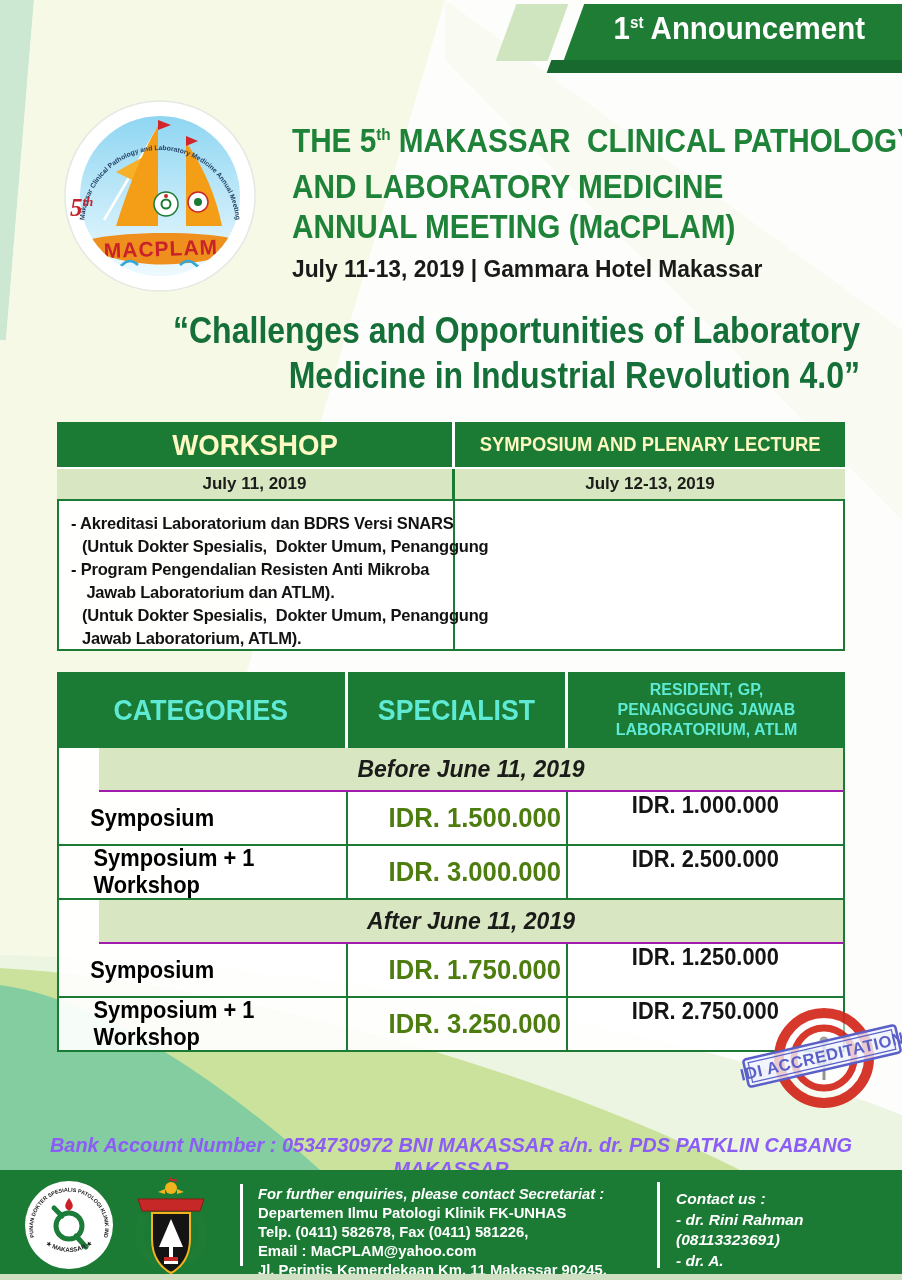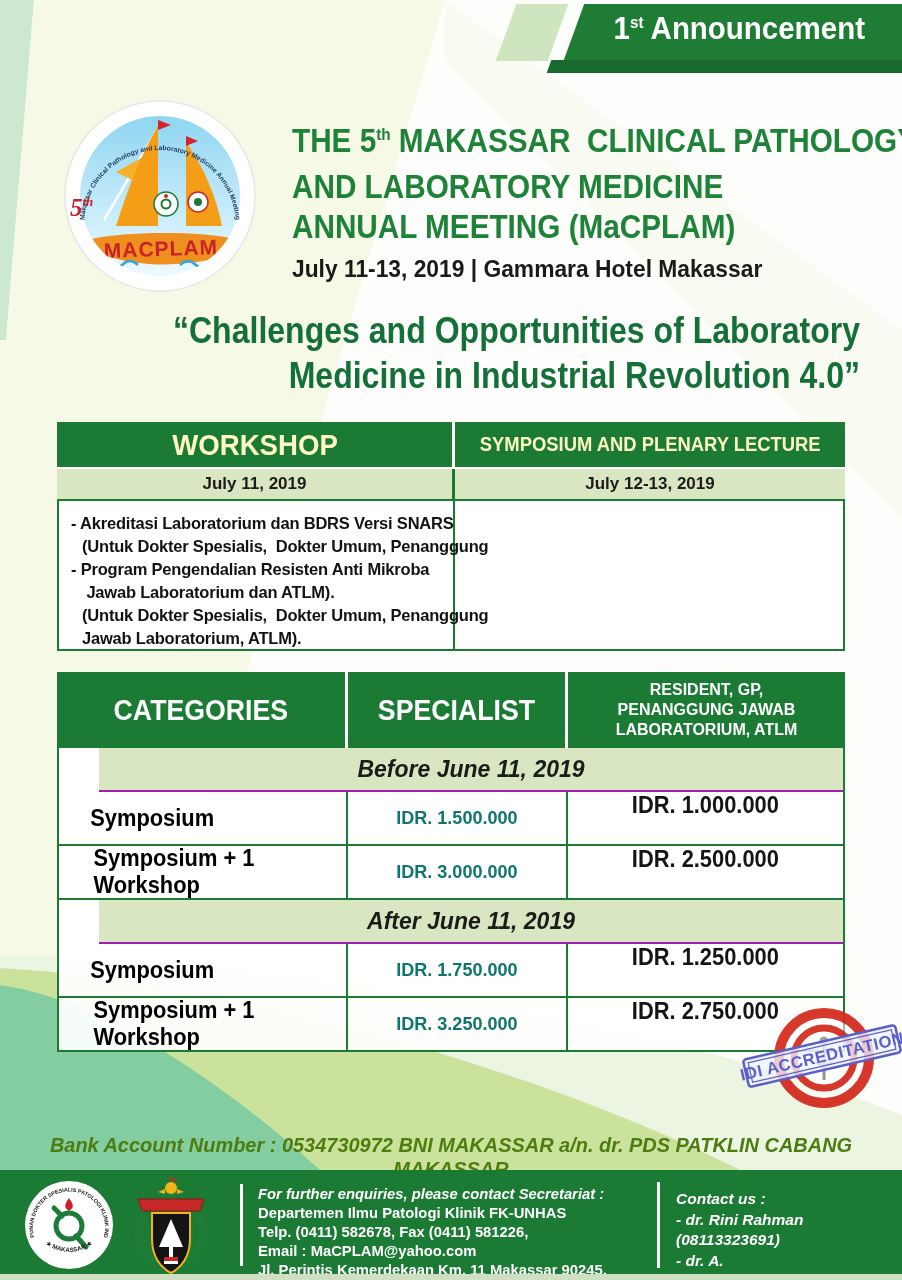--- a/index.html
+++ b/index.html
@@ -44,45 +44,45 @@
   .wt-dates .c2{flex:1;display:flex;align-items:center;justify-content:center;text-align:right;}
   .wt-body{display:flex;height:148px;background:rgba(255,255,255,.95);border:2px solid #1b7a33;}
   .wt-body .c1{width:396px;border-right:2px solid #1b7a33;padding:11px 6px 0 12px;box-sizing:border-box;}
   .wt-body .c2{flex:1;}
   .wline{font-size:16.5px;font-weight:bold;line-height:23px;color:#121212;
     letter-spacing:-0.2px;white-space:pre;}
   .wline.cont{padding-left:11px;}
 
   
   .pt{position:absolute;left:57px;top:672px;width:788px;}
-  .pt-head{display:flex;height:76px;background:#1b7a33;color:#ffffff;font-weight:bold;}
+  .pt-head{display:flex;height:76px;background:#1b7a33;color:#5eead4;font-weight:bold;}
   .pt-head .p1{width:288px;border-right:3px solid #fff;display:flex;align-items:center;justify-content:center;}
   .pt-head .p2{width:217px;border-right:3px solid #fff;display:flex;align-items:center;justify-content:center;}
   .pt-head .p3{flex:1;display:flex;flex-direction:column;align-items:center;justify-content:center;}
   .pt-head .p1 span,.pt-head .p2 span{font-size:29px;display:inline-block;transform:scaleX(.92);}
   .pt-head .p3 div{font-size:16px;line-height:20px;}
   .pt-body{border:2px solid #1b7a33;border-top:none;background:rgba(255,255,255,.93);}
   .period{height:42px;background:#d8e7c2;display:flex;align-items:center;justify-content:center;
     font-style:italic;font-weight:bold;font-size:23px;color:#1b1b19;border-bottom:2px solid #a21caf;margin-left:40px;}
   .prow{display:flex;height:52px;border-bottom:2px solid #1b7a33;}
   .prow:last-child{border-bottom:none;}
   .prow .p1{width:289px;border-right:2px solid #1b7a33;display:flex;align-items:center;
     padding-left:28px;box-sizing:border-box;font-weight:bold;font-size:23px;color:#000000;}
-  .prow .p2{width:218px;border-right:2px solid #1b7a33;display:flex;align-items:center;justify-content:center;
-    font-weight:bold;font-size:19px;color:#0f766e;}
+  .prow .p2{width:218px;border-right:2px solid #1b7a33;display:flex;align-items:center;justify-content:flex-end;
+    font-weight:bold;font-size:27px;color:#4d7c0f;}
   .prow .p3{flex:1;display:flex;justify-content:center;
     font-weight:bold;font-size:23px;color:#141414;}
   .prow span{display:inline-block;transform:scaleX(.95);}
 
   
   .stamp{position:absolute;left:738px;top:998px;z-index:5;}
 
   
   .bank{position:absolute;left:0;right:0;top:1133px;text-align:center;
-    font-style:italic;font-weight:bold;font-size:21px;color:#4d7c0f;}
+    font-style:italic;font-weight:bold;font-size:21px;color:#8b5cf6;}
   .bank span{display:inline-block;transform:scaleX(.95);}
 
   
   .footer{position:absolute;left:0;top:1170px;width:902px;height:110px;background:#1b7a33;}
   .f-strip{position:absolute;left:0;bottom:0;width:902px;height:6px;background:#cfe0c2;}
   .f-div1{position:absolute;left:240px;top:14px;width:3px;height:82px;background:#fff;}
   .f-div2{position:absolute;left:657px;top:12px;width:3px;height:86px;background:#fff;}
   .pds-logo{position:absolute;left:24px;top:10px;}
   .unhas-logo{position:absolute;left:124px;top:7px;}
   .enquiries{position:absolute;left:258px;top:15px;width:398px;color:#fff;

